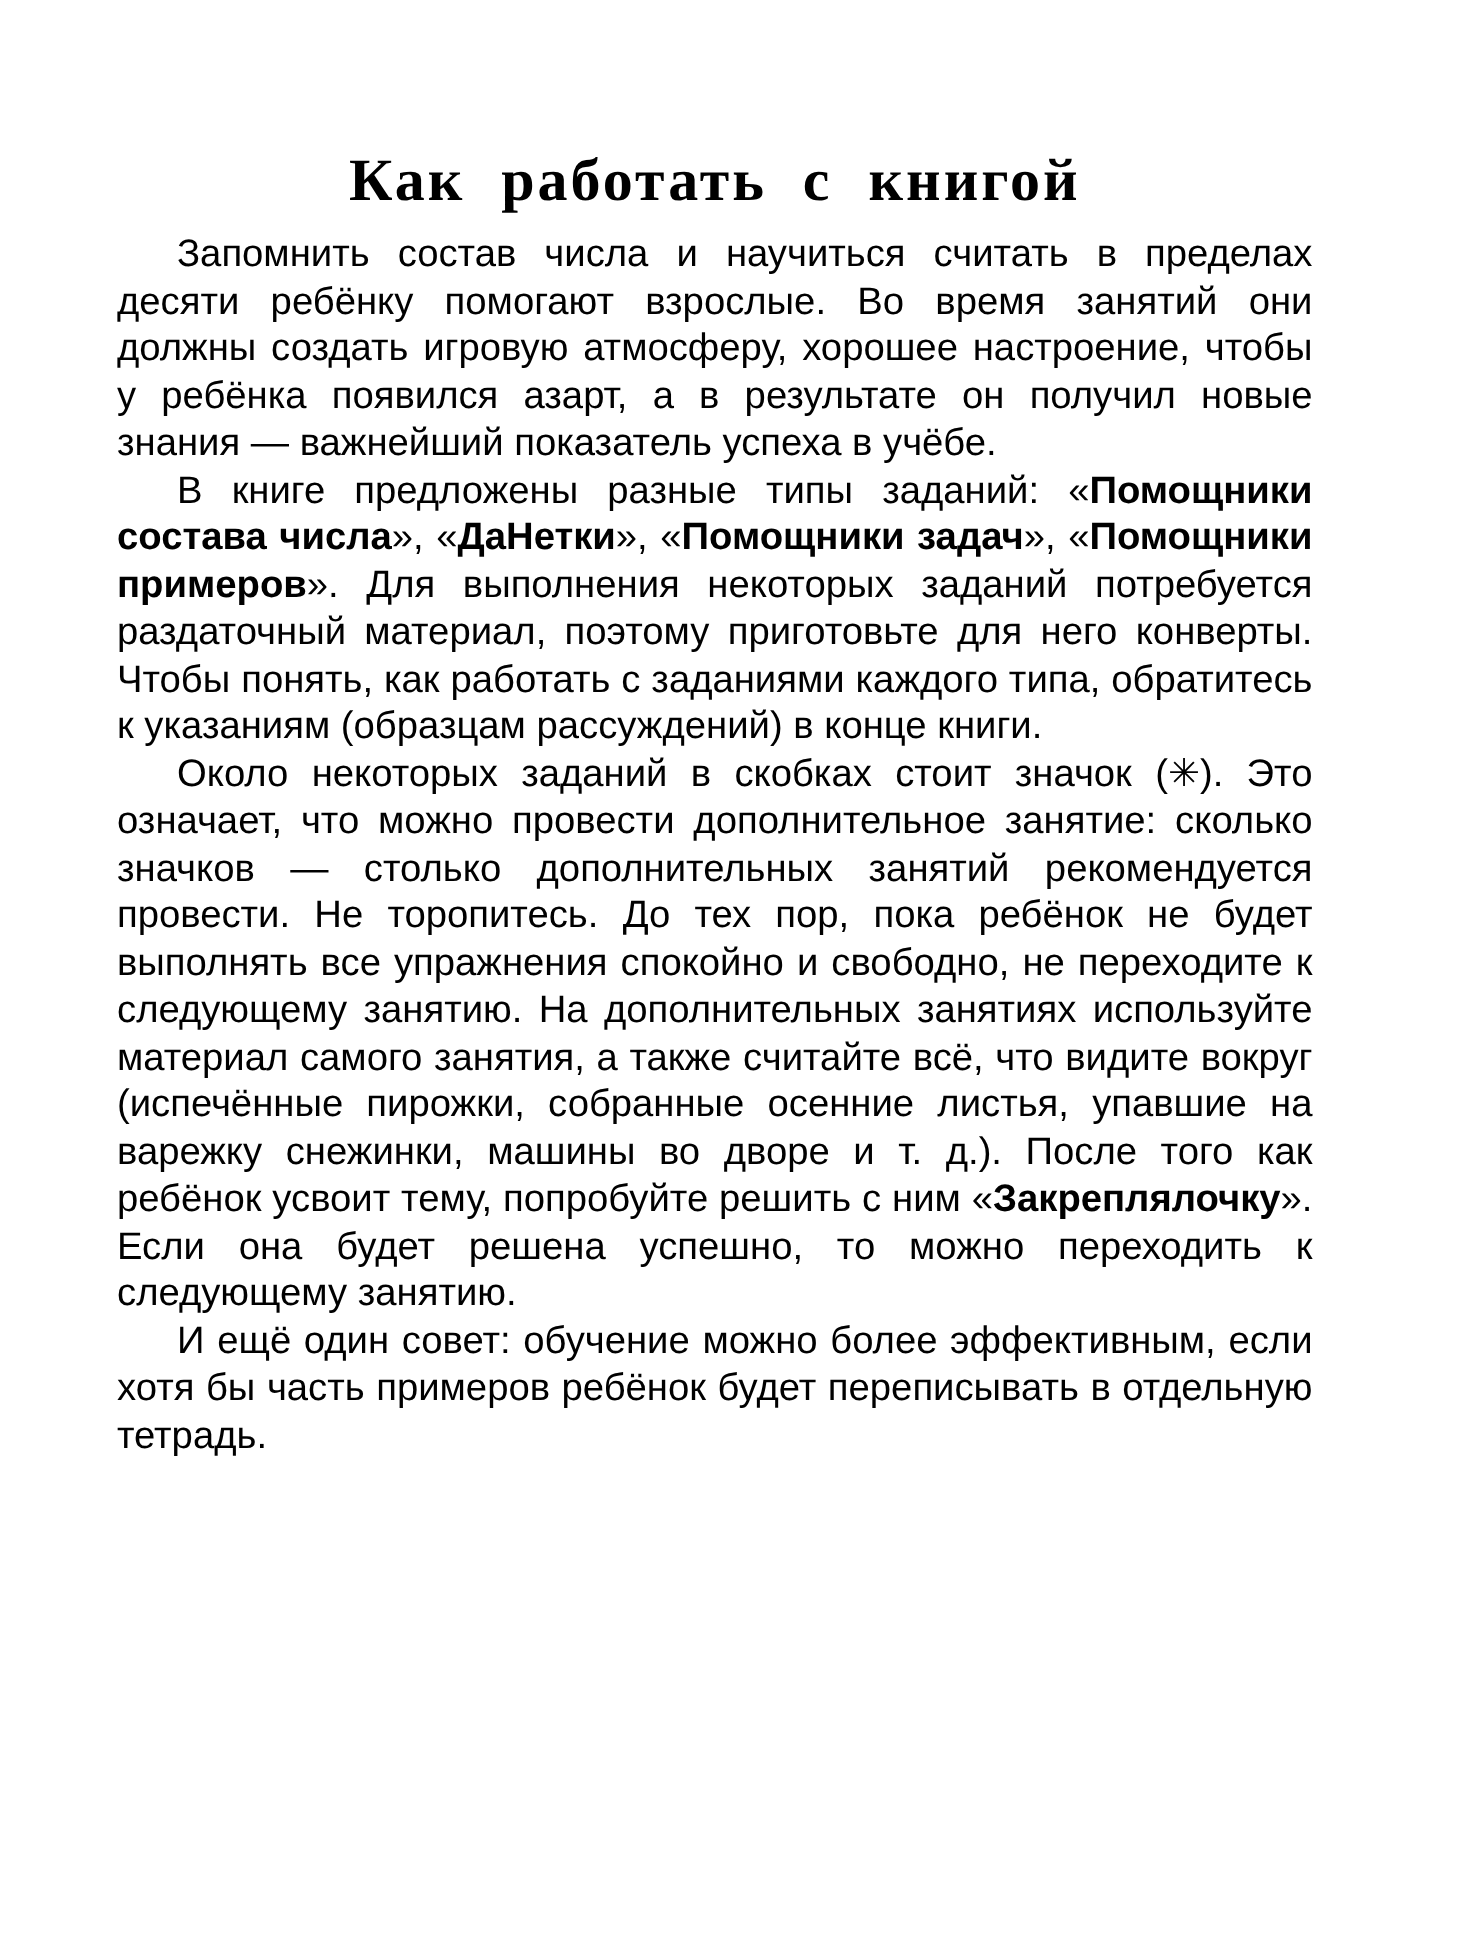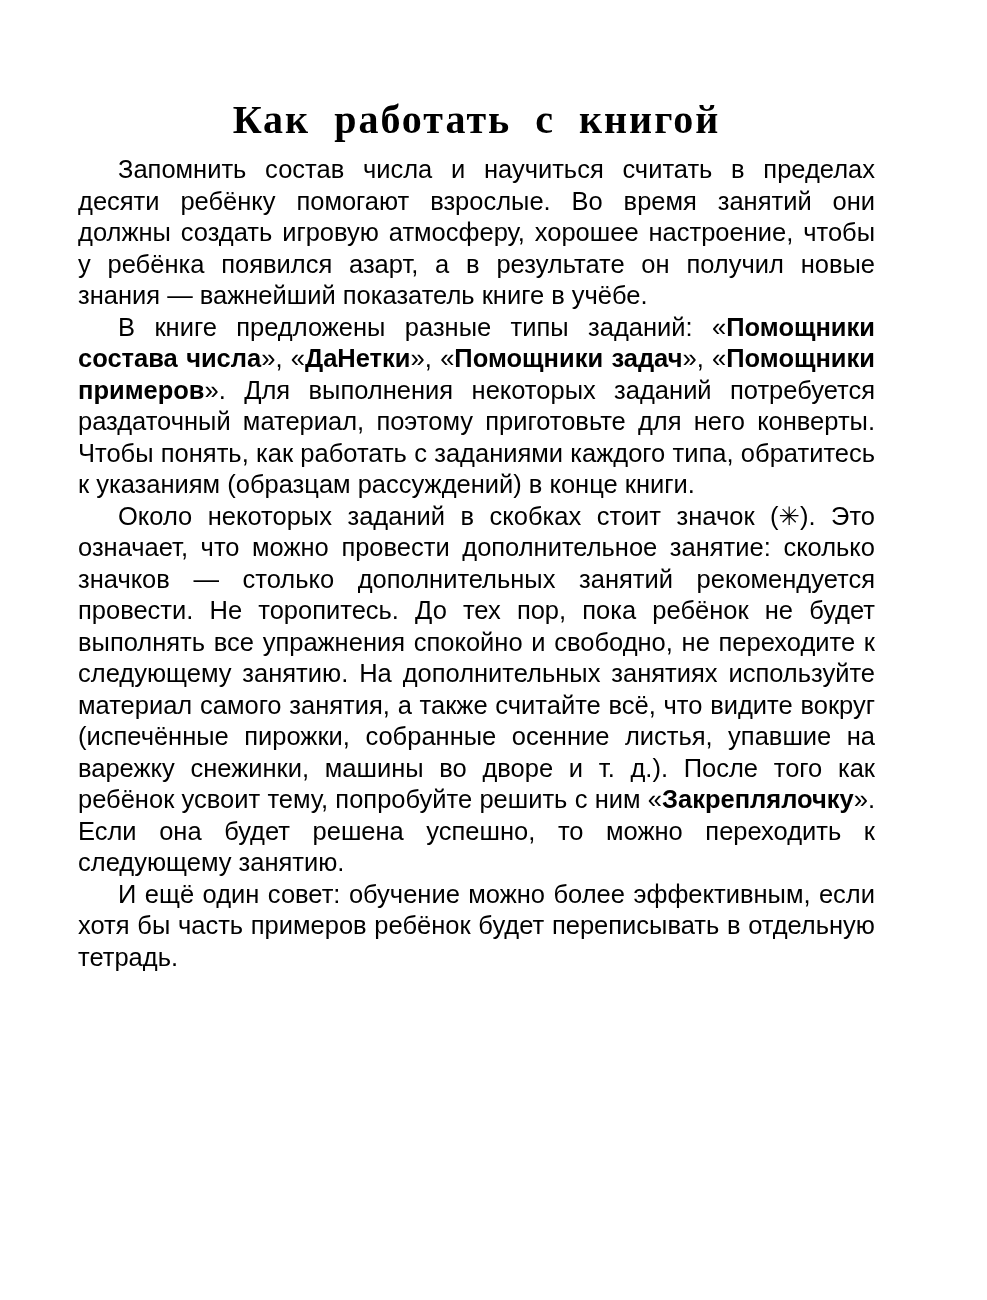--- a/index.html
+++ b/index.html
@@ -81,21 +81,21 @@
 
 <div class="page">
   <div class="content">
 
     <h1 class="doc-title">Как  работать  с  книгой</h1>
 
     <div class="body-text">
 
 
       <p class="para">
-        <span>Запомнить состав числа и научиться считать в пределах десяти ребёнку помогают взрослые. Во время занятий они должны создать игровую атмосферу,  хорошее настроение, чтобы у ребёнка появился азарт, а в результате он получил новые знания — важнейший показатель книге в учёбе.</span>
+        <span>Запомнить состав числа и научиться считать в пределах десяти ребёнку помогают взрослые. Во время занятий они должны создать игровую атмосферу,  хорошее настроение, чтобы у ребёнка появился азарт, а в результате он получил новые знания — важнейший показатель успеха в учёбе.</span>
       </p>
 
       <p class="para">
         <span>В книге предложены разные типы заданий: </span><span class="guillemet">«</span><b>Помощники состава числа</b><span class="guillemet">»</span><span>, </span><span class="guillemet">«</span><b>ДаНетки</b><span class="guillemet">»</span><span>, </span><span class="guillemet">«</span><b>Помощники задач</b><span class="guillemet">»</span><span>, </span><span class="guillemet">«</span><b>Помощники примеров</b><span class="guillemet">»</span><span>. Для выполнения некоторых заданий потребуется раздаточный материал, поэтому приготовьте для него конверты. Чтобы понять, как работать с заданиями каждого типа, обратитесь к указаниям (образцам рассуждений)  в конце книги.</span>
       </p>
 
 
       <p class="para">
         <span>Около некоторых заданий в скобках стоит значок (</span><span class="asterisk-glyph">✳</span><span>). Это означает, что можно провести дополнительное занятие: сколько значков — столько дополнительных занятий рекомендуется провести. Не торопитесь. До тех пор, пока ребёнок не будет выполнять все упражнения спокойно и свободно, не переходите к следующему занятию. На дополнительных занятиях используйте материал самого занятия, а также считайте всё, что видите вокруг (испечённые пирожки, собранные осенние листья, упавшие на варежку снежинки, машины во дворе и т. д.). После того как  ребёнок усвоит тему, попробуйте решить с ним </span><span class="guillemet">«</span><b>Закреплялочку</b><span class="guillemet">»</span><span>. Если она будет решена успешно, то можно переходить к следующему занятию.</span>
       </p>

